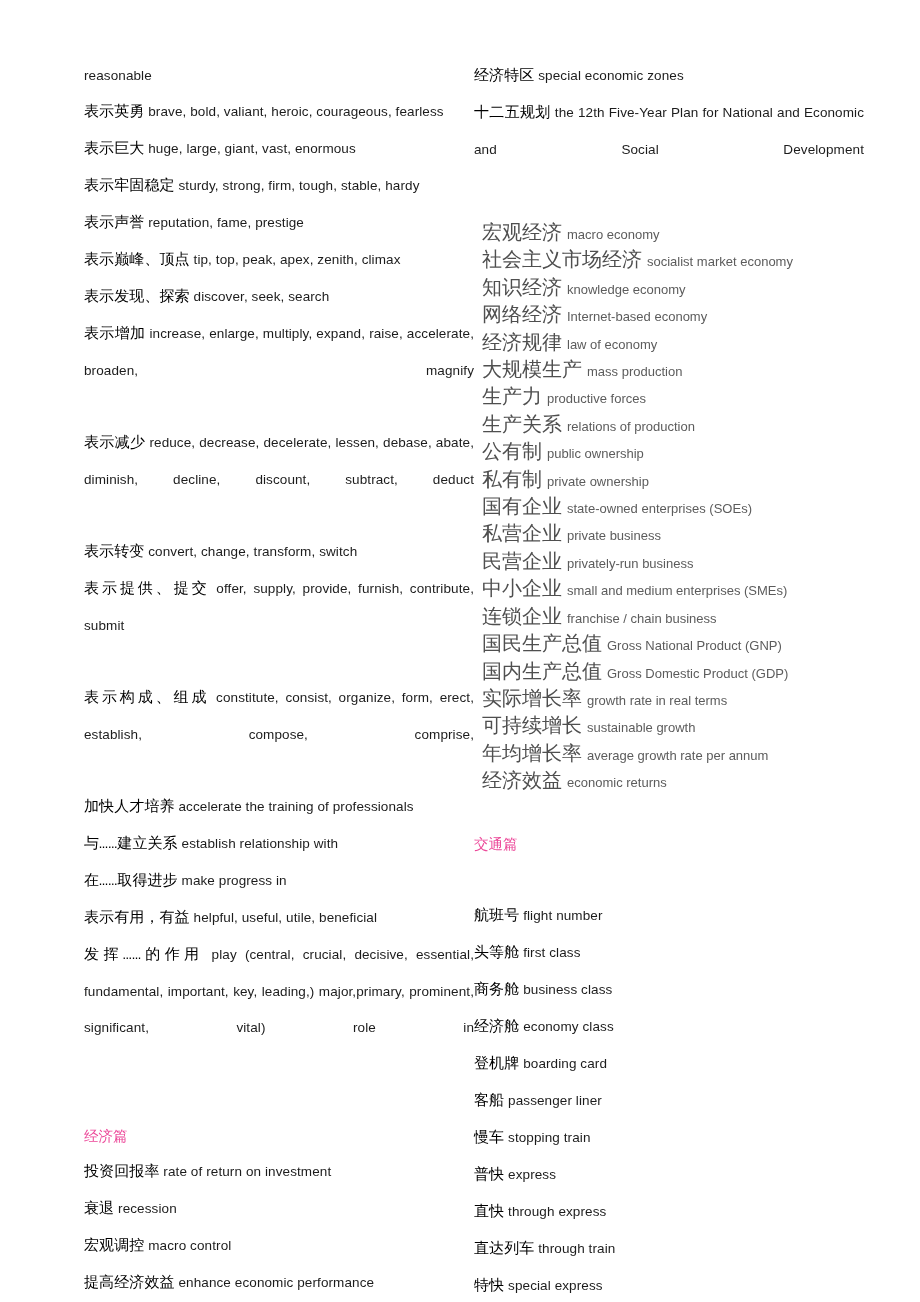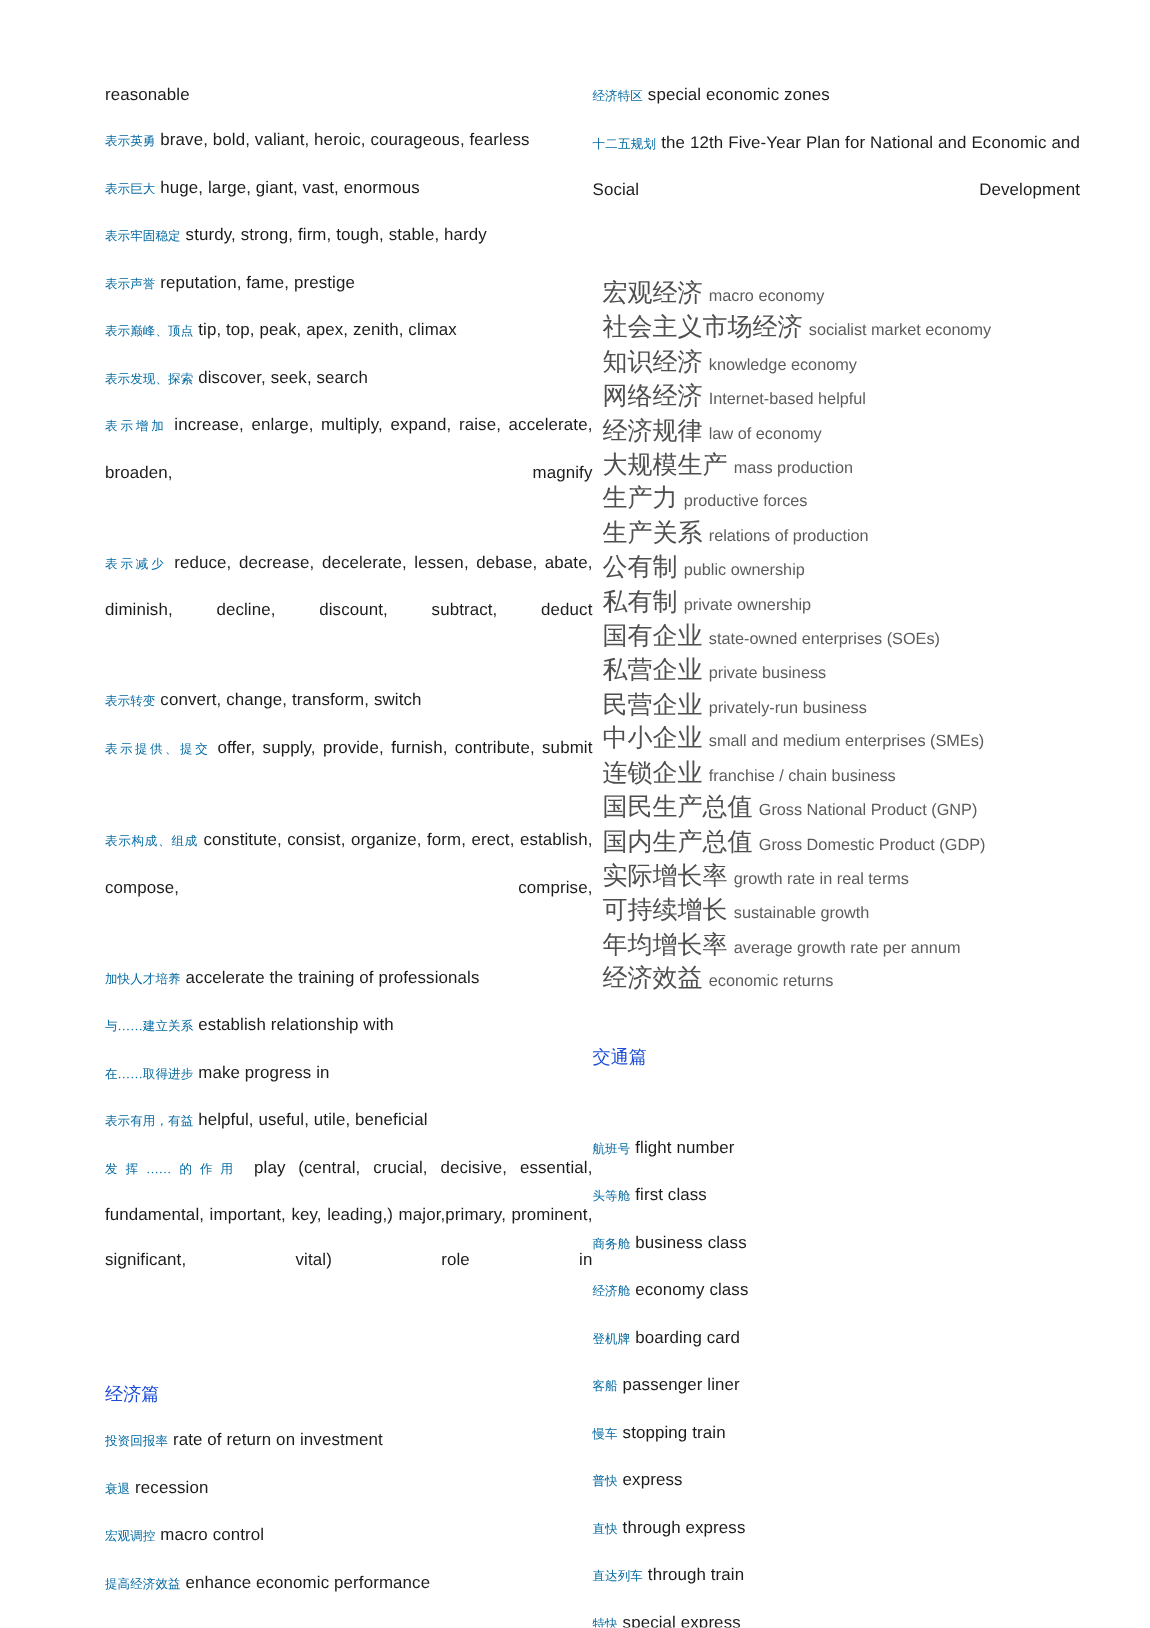--- a/index.html
+++ b/index.html
@@ -32,38 +32,38 @@
   .entry {
     font-size: 13.5px;
     line-height: 36px;
     text-align: justify;
     text-justify: inter-word;
     margin: 0;
     color: #1c1c1c;
     letter-spacing: 0.1px;
   }
   .entry .cn {
-    font-family: Liberation Serif, serif;
-    font-size: 10px;
-    color: #0369a1;
+    font-family: Liberation Mono, monospace;
+    font-size: 15px;
+    color: #000000;
   }
   
   .entry.wrap { text-align: justify; }
   .entry.wrap::after {
     content: "";
     display: inline-block;
     width: 100%;
   }
 
   
   .section-head {
     font-family: "DejaVu Sans", "Liberation Sans", sans-serif;
     font-size: 14.5px;
     line-height: 36px;
-    color: #1d4ed8;
+    color: #ec4899;
     margin: 0;
   }
   .spacer-lg { height: 36px; }
   .spacer-md { height: 30px; }
   .spacer-sm { height: 16px; }
 
   
   .compact {
     margin: 0;
     padding-left: 8px;
@@ -114,21 +114,21 @@
       <p class="entry"><span class="cn">提高经济效益</span> <span>enhance economic performance</span></p>
     </div>
   <div class="col col-right">
       <p class="entry"><span class="cn">经济特区</span> <span>special economic zones</span></p>
       <p class="entry wrap"><span class="cn">十二五规划</span> <span>the 12th Five-Year Plan for National and Economic and Social Development</span></p>
       <div class="spacer-sm"></div>
       <div class="compact">
         <div class="crow"><span class="cn">宏观经济</span><span class="en">macro economy</span></div>
         <div class="crow"><span class="cn">社会主义市场经济</span><span class="en">socialist market economy</span></div>
         <div class="crow"><span class="cn">知识经济</span><span class="en">knowledge economy</span></div>
-        <div class="crow"><span class="cn">网络经济</span><span class="en">Internet-based helpful</span></div>
+        <div class="crow"><span class="cn">网络经济</span><span class="en">Internet-based economy</span></div>
         <div class="crow"><span class="cn">经济规律</span><span class="en">law of economy</span></div>
         <div class="crow"><span class="cn">大规模生产</span><span class="en">mass production</span></div>
         <div class="crow"><span class="cn">生产力</span><span class="en">productive forces</span></div>
         <div class="crow"><span class="cn">生产关系</span><span class="en">relations of production</span></div>
         <div class="crow"><span class="cn">公有制</span><span class="en">public ownership</span></div>
         <div class="crow"><span class="cn">私有制</span><span class="en">private ownership</span></div>
         <div class="crow"><span class="cn">国有企业</span><span class="en">state-owned enterprises (SOEs)</span></div>
         <div class="crow"><span class="cn">私营企业</span><span class="en">private business</span></div>
         <div class="crow"><span class="cn">民营企业</span><span class="en">privately-run business</span></div>
         <div class="crow"><span class="cn">中小企业</span><span class="en">small and medium enterprises (SMEs)</span></div>

